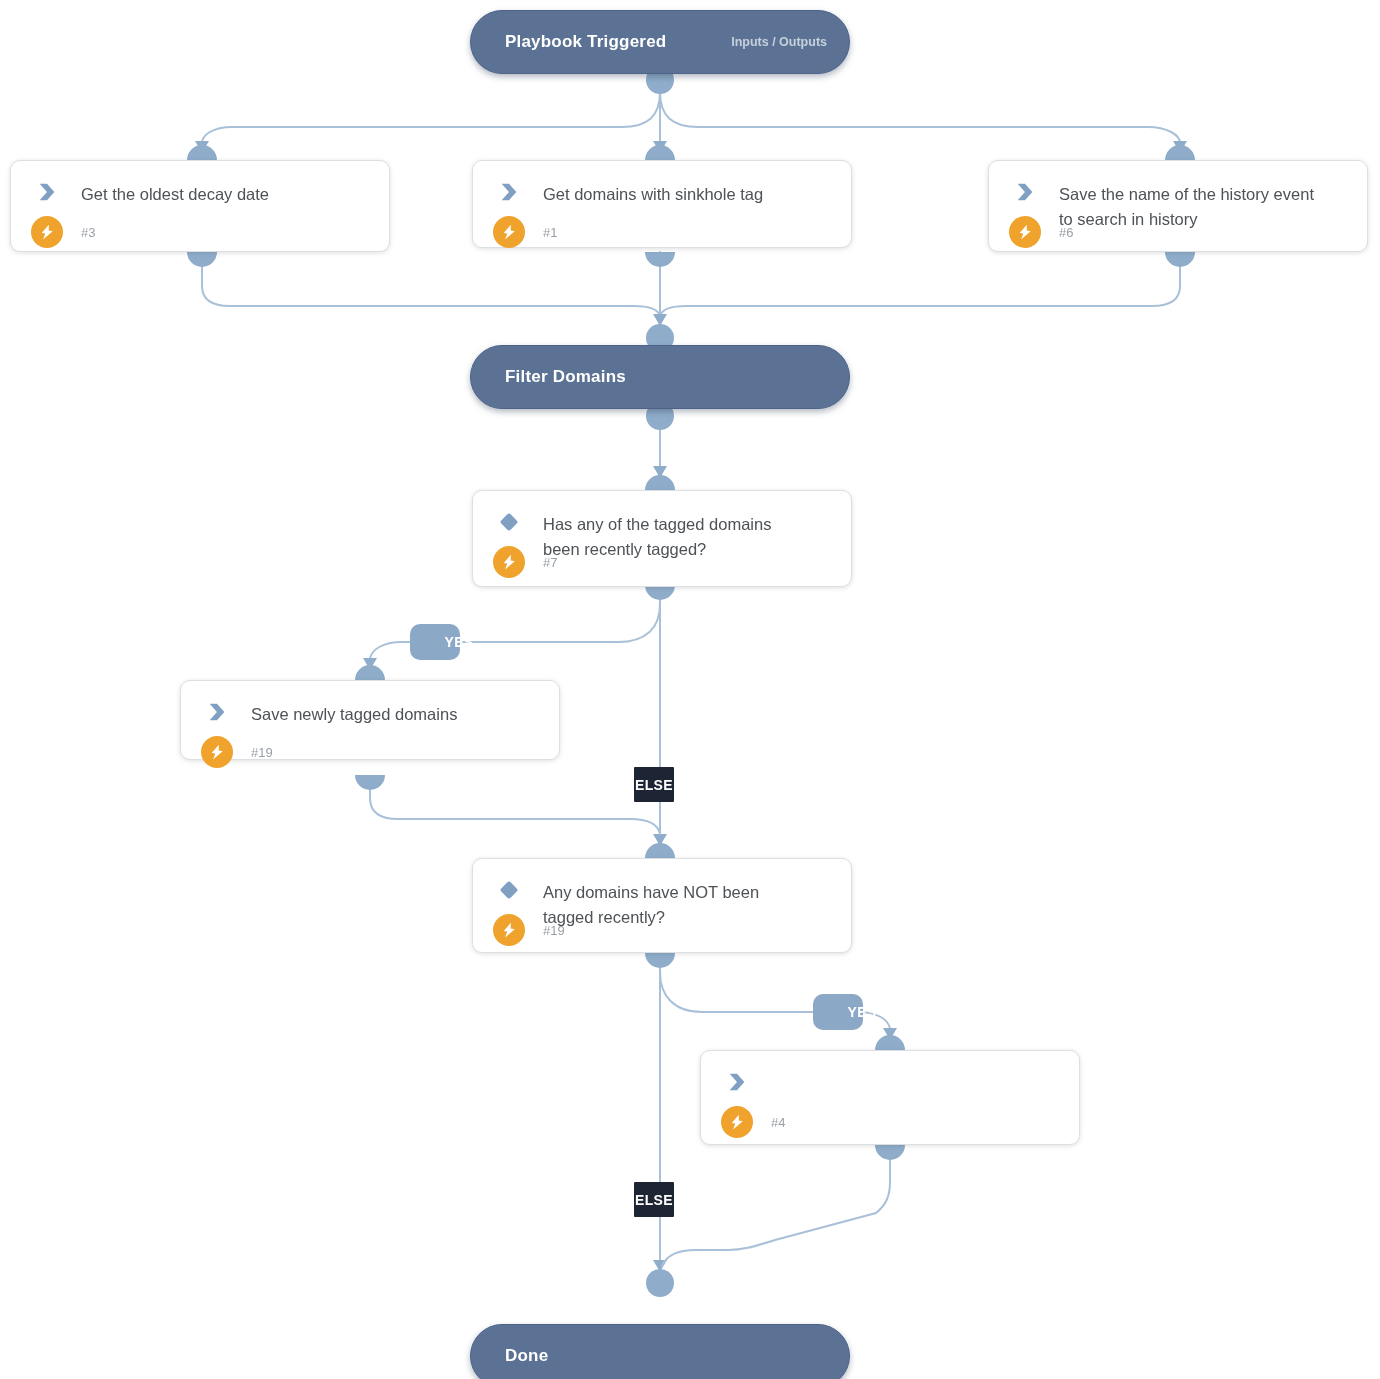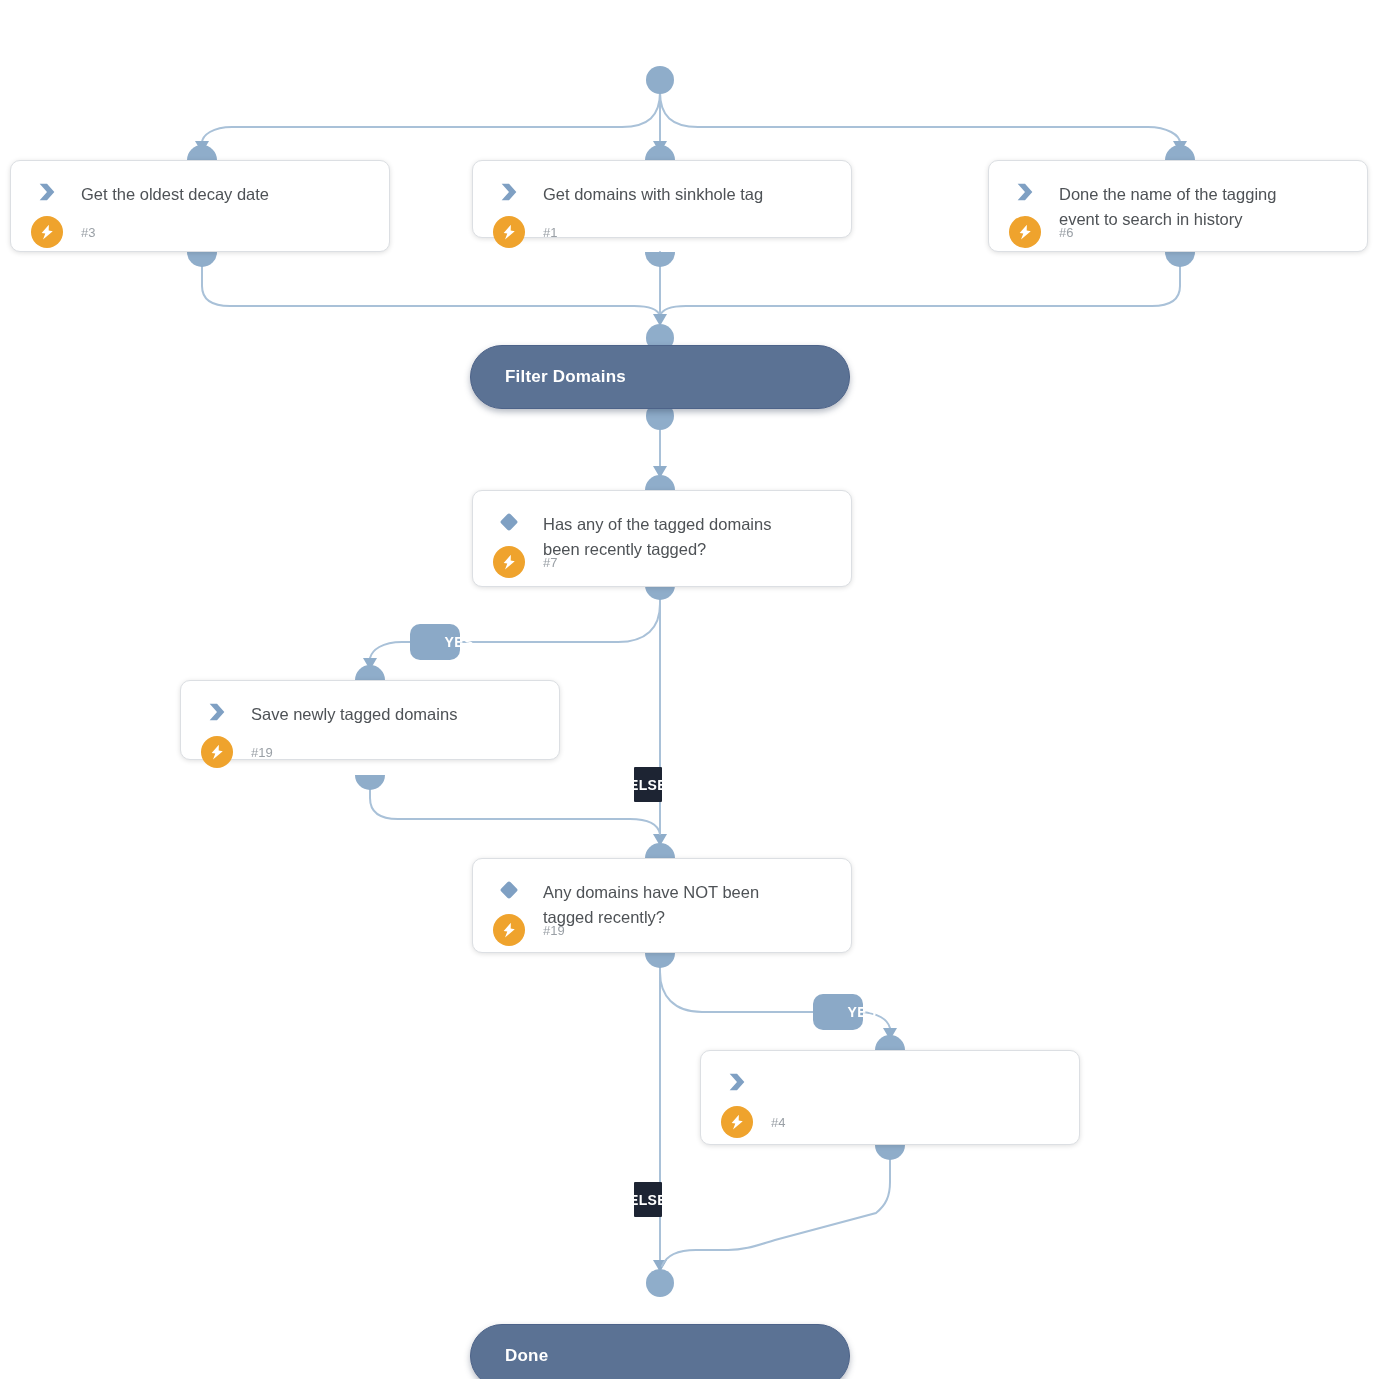--- a/index.html
+++ b/index.html
@@ -42,21 +42,21 @@
   .node .step-icon{position:absolute;left:25px;top:20px;width:22px;height:22px;display:block;}
   .node .step-icon svg{display:block;width:22px;height:22px;}
   .node .title{position:absolute;left:70px;top:21px;max-width:262px;font-size:16.5px;line-height:25px;color:var(--node-title);}
   .node .bolt{position:absolute;left:20px;top:55px;width:32px;height:32px;border-radius:50%;
               background:var(--bolt-bg);display:flex;align-items:center;justify-content:center;}
   .node .bolt svg{width:17px;height:17px;transform:rotate(10deg);}
   .node .num{position:absolute;left:70px;top:64px;font-size:13px;color:var(--node-number);}
   .badge{position:absolute;z-index:4;display:flex;align-items:center;justify-content:center;
          color:var(--badge-text);font-size:14px;font-weight:700;letter-spacing:.4px;}
   .badge.yes{width:50px;height:36px;border-radius:10px;background:var(--yes-badge-bg);padding-left:48px;}
-  .badge.else{width:28px;height:35px;border-radius:1px;background:var(--else-badge-bg);}
+  .badge.else{width:40px;height:35px;border-radius:1px;background:var(--else-badge-bg);}
 </style>
 </head>
 <body>
 
 <div class="canvas">
 
   <svg class="edges" width="1380" height="1379" viewBox="0 0 1380 1379">
 
     <path d="M660,80 L660,143"></path>
     <path d="M660,92 C660,116 648,127 622,127 L232,127 C213,127 202,135 202,143"></path>
@@ -104,58 +104,62 @@
   <div class="dome bottom" style="left:1165px;top:252px"></div>
   <div class="dome top" style="left:645px;top:475px"></div>
   <div class="dome bottom" style="left:645px;top:585px"></div>
   <div class="dome top" style="left:355px;top:665px"></div>
   <div class="dome bottom" style="left:355px;top:775px"></div>
   <div class="dome top" style="left:645px;top:843px"></div>
   <div class="dome bottom" style="left:645px;top:953px"></div>
   <div class="dome top" style="left:875px;top:1035px"></div>
   <div class="dome bottom" style="left:875px;top:1145px"></div>
 
+  <div class="pill" style="left:470px;top:10px">
+    <span class="pill-label">Playbook Triggered</span>
+    <span class="pill-io">Inputs / Outputs</span>
+  </div>
 
   <div class="node" style="left:10px;top:160px;height:92px">
     <span class="step-icon">
       <svg viewBox="0 0 24 24">
           <path d="M4 3 L12 3 L20 12 L12 21 L4 21 L12 12 Z" fill="var(--icon-blue)"></path>
         </svg>
     </span>
     <div class="title">Get the oldest decay date</div>
     <span class="bolt">
       <svg viewBox="0 0 24 24">
           <path d="M12 1 L4 14 L9.2 14 L7.5 23 L19 9 L13.2 9 Z" fill="var(--bolt-glyph)"></path>
         </svg>
     </span>
     <span class="num">#3</span>
   </div>
 
-  <div class="node" style="left:472px;top:160px;height:78px">
+  <div class="node" style="left:472px;top:160px;height:88px">
     <span class="step-icon">
       <svg viewBox="0 0 24 24">
           <path d="M4 3 L12 3 L20 12 L12 21 L4 21 L12 12 Z" fill="var(--icon-blue)"></path>
         </svg>
     </span>
     <div class="title">Get domains with sinkhole tag</div>
     <span class="bolt">
       <svg viewBox="0 0 24 24">
           <path d="M12 1 L4 14 L9.2 14 L7.5 23 L19 9 L13.2 9 Z" fill="var(--bolt-glyph)"></path>
         </svg>
     </span>
     <span class="num">#1</span>
   </div>
 
   <div class="node" style="left:988px;top:160px;height:92px">
     <span class="step-icon">
       <svg viewBox="0 0 24 24">
           <path d="M4 3 L12 3 L20 12 L12 21 L4 21 L12 12 Z" fill="var(--icon-blue)"></path>
         </svg>
     </span>
-    <div class="title">Done the name of the tagging event to search in history</div>
+    <div class="title">Save the name of the history event to search in history</div>
     <span class="bolt">
       <svg viewBox="0 0 24 24">
           <path d="M12 1 L4 14 L9.2 14 L7.5 23 L19 9 L13.2 9 Z" fill="var(--bolt-glyph)"></path>
         </svg>
     </span>
     <span class="num">#6</span>
   </div>
 
   <div class="pill" style="left:470px;top:345px">
     <span class="pill-label">Filter Domains</span>

